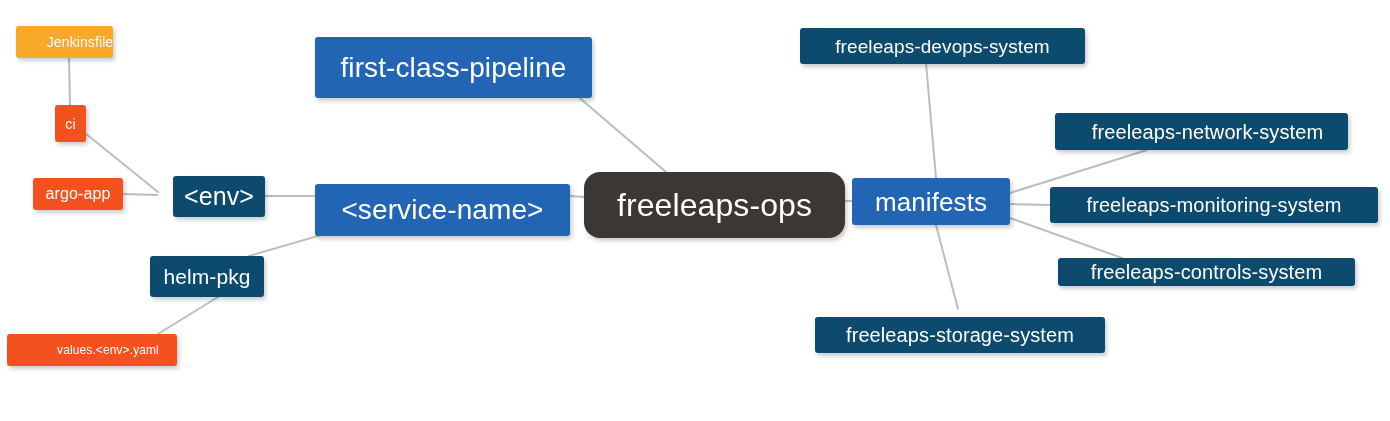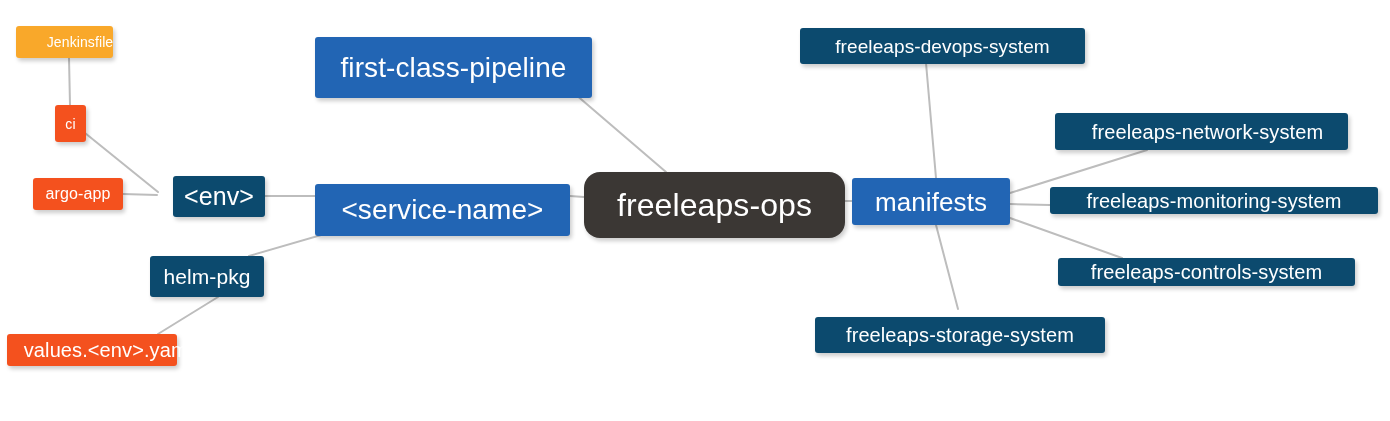--- a/index.html
+++ b/index.html
@@ -82,21 +82,21 @@
   </div>
 
   <div class="node n-green" style="left:157px; top:176px; width:92px; height:41px; font-size:25px;margin-left:16px;">
     <span>&lt;env&gt;</span>
   </div>
 
   <div class="node n-green" style="left:150px; top:256px; width:114px; height:41px; font-size:21px;">
     <span>helm-pkg</span>
   </div>
 
-  <div class="node n-red" style="left:7px; top:334px; width:170px; height:32px; font-size:20px;padding-left:32px;">
+  <div class="node n-red" style="left:7px; top:334px; width:170px; height:32px; font-size:12px;padding-left:32px;">
     <span>values.&lt;env&gt;.yaml</span>
   </div>
 
   <div class="node n-blue" style="left:315px; top:37px; width:277px; height:61px; font-size:28px;">
     <span>first-class-pipeline</span>
   </div>
 
   <div class="node n-blue" style="left:315px; top:170px; width:255px; height:52px; font-size:28px;margin-top:14px;">
     <span>&lt;service-name&gt;</span>
   </div>
@@ -110,21 +110,21 @@
   </div>
 
   <div class="node n-green" style="left:800px; top:28px; width:285px; height:36px; font-size:19px;">
     <span>freeleaps-devops-system</span>
   </div>
 
   <div class="node n-green" style="left:1055px; top:113px; width:293px; height:37px; font-size:20px;padding-left:12px;">
     <span>freeleaps-network-system</span>
   </div>
 
-  <div class="node n-green" style="left:1050px; top:187px; width:328px; height:27px; font-size:20px;">
+  <div class="node n-green" style="left:1050px; top:187px; width:328px; height:36px; font-size:20px;">
     <span>freeleaps-monitoring-system</span>
   </div>
 
   <div class="node n-green" style="left:1058px; top:258px; width:297px; height:28px; font-size:20px;">
     <span>freeleaps-controls-system</span>
   </div>
 
   <div class="node n-green" style="left:815px; top:309px; width:290px; height:36px; font-size:20px;margin-top:8px;">
     <span>freeleaps-storage-system</span>
   </div>

